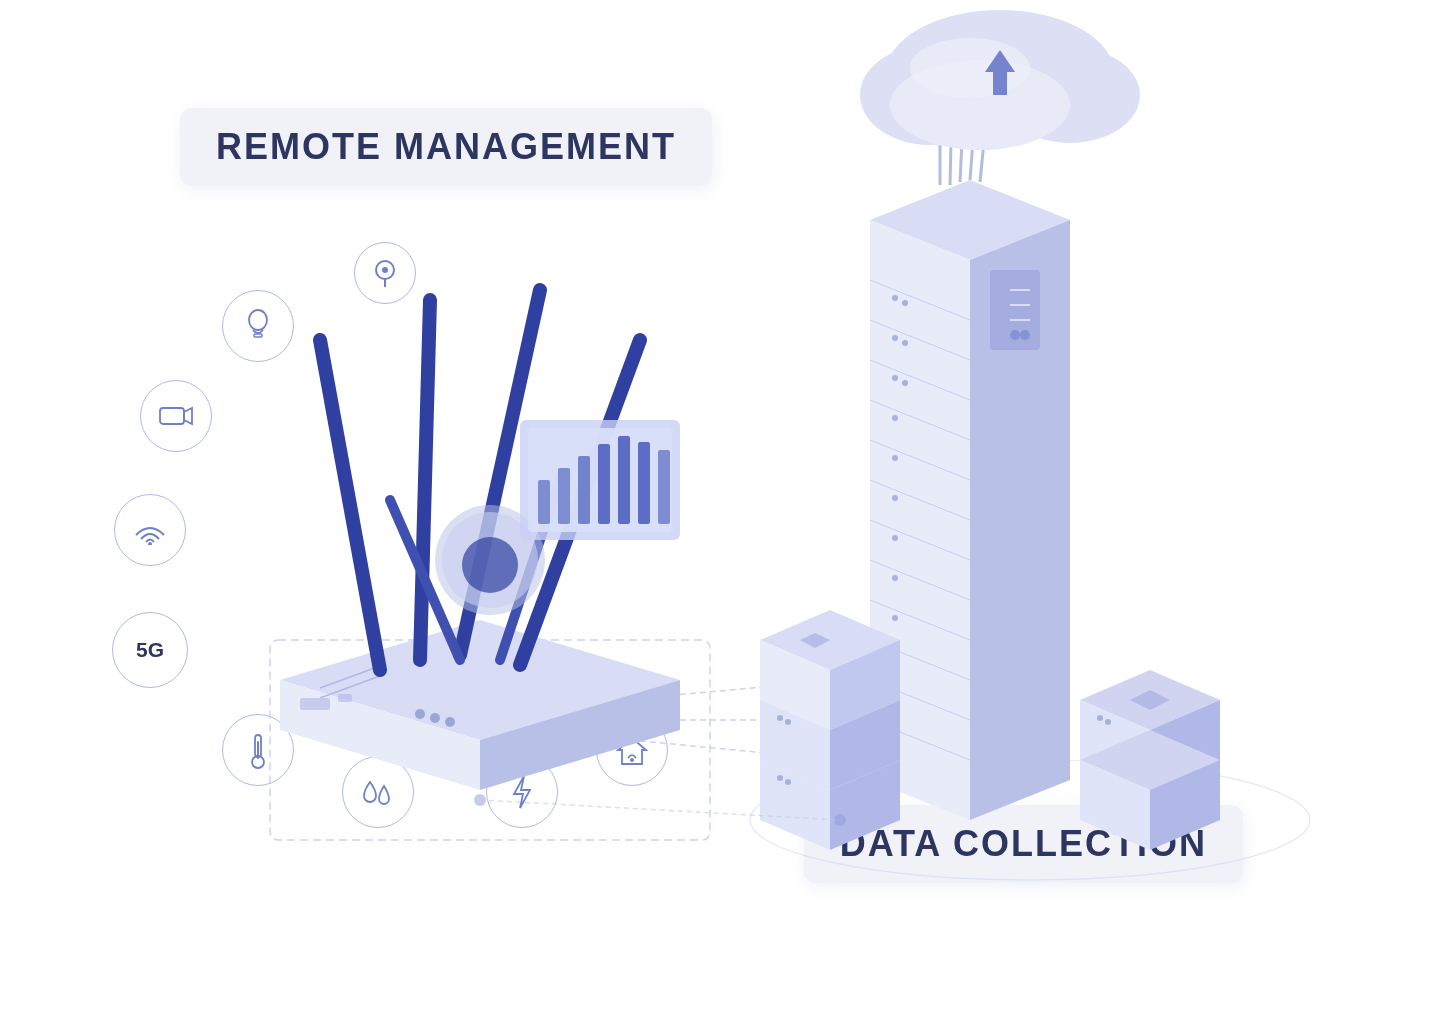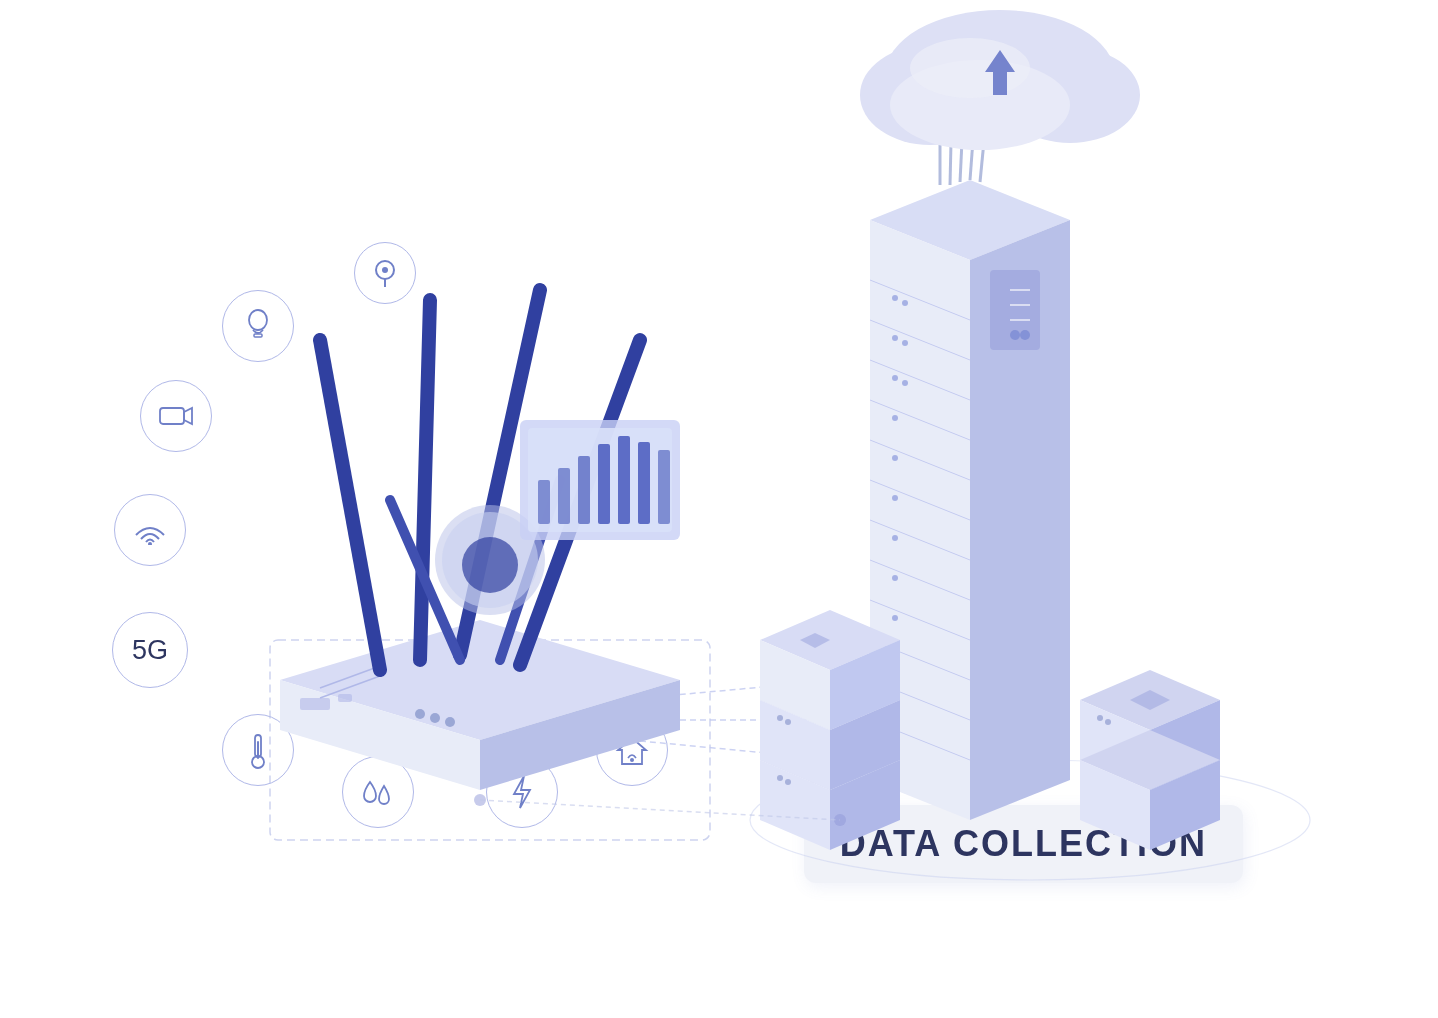--- a/index.html
+++ b/index.html
@@ -63,29 +63,32 @@
     
     .fiveg-circle {
       position: absolute;
       border-radius: 50%;
       border: 1.5px solid #b0b8e8;
       display: flex;
       align-items: center;
       justify-content: center;
       background: #fff;
       color: #2d3560;
-      font-weight: 400;
-      font-size: 27px;
+      font-weight: 700;
+      font-size: 21px;
     }
   </style>
 </head>
 <body>
 
 <div class="main-container">
 
+  <div class="label-box label-remote">
+    <span>REMOTE MANAGEMENT</span>
+  </div>
 
   <div class="label-box label-data">
     <span>DATA COLLECTION</span>
   </div>
 
   <div class="icon-circle" style="top:242px;left:354px;width:62px;height:62px;font-size:22px;">
     <svg width="28" height="30" viewBox="0 0 28 30">
         <circle cx="14" cy="12" r="9" fill="none" stroke="#7080c8" stroke-width="2"></circle>
         <circle cx="14" cy="12" r="3" fill="#7080c8"></circle>
         <line x1="14" y1="21" x2="14" y2="29" stroke="#7080c8" stroke-width="2"></line>

